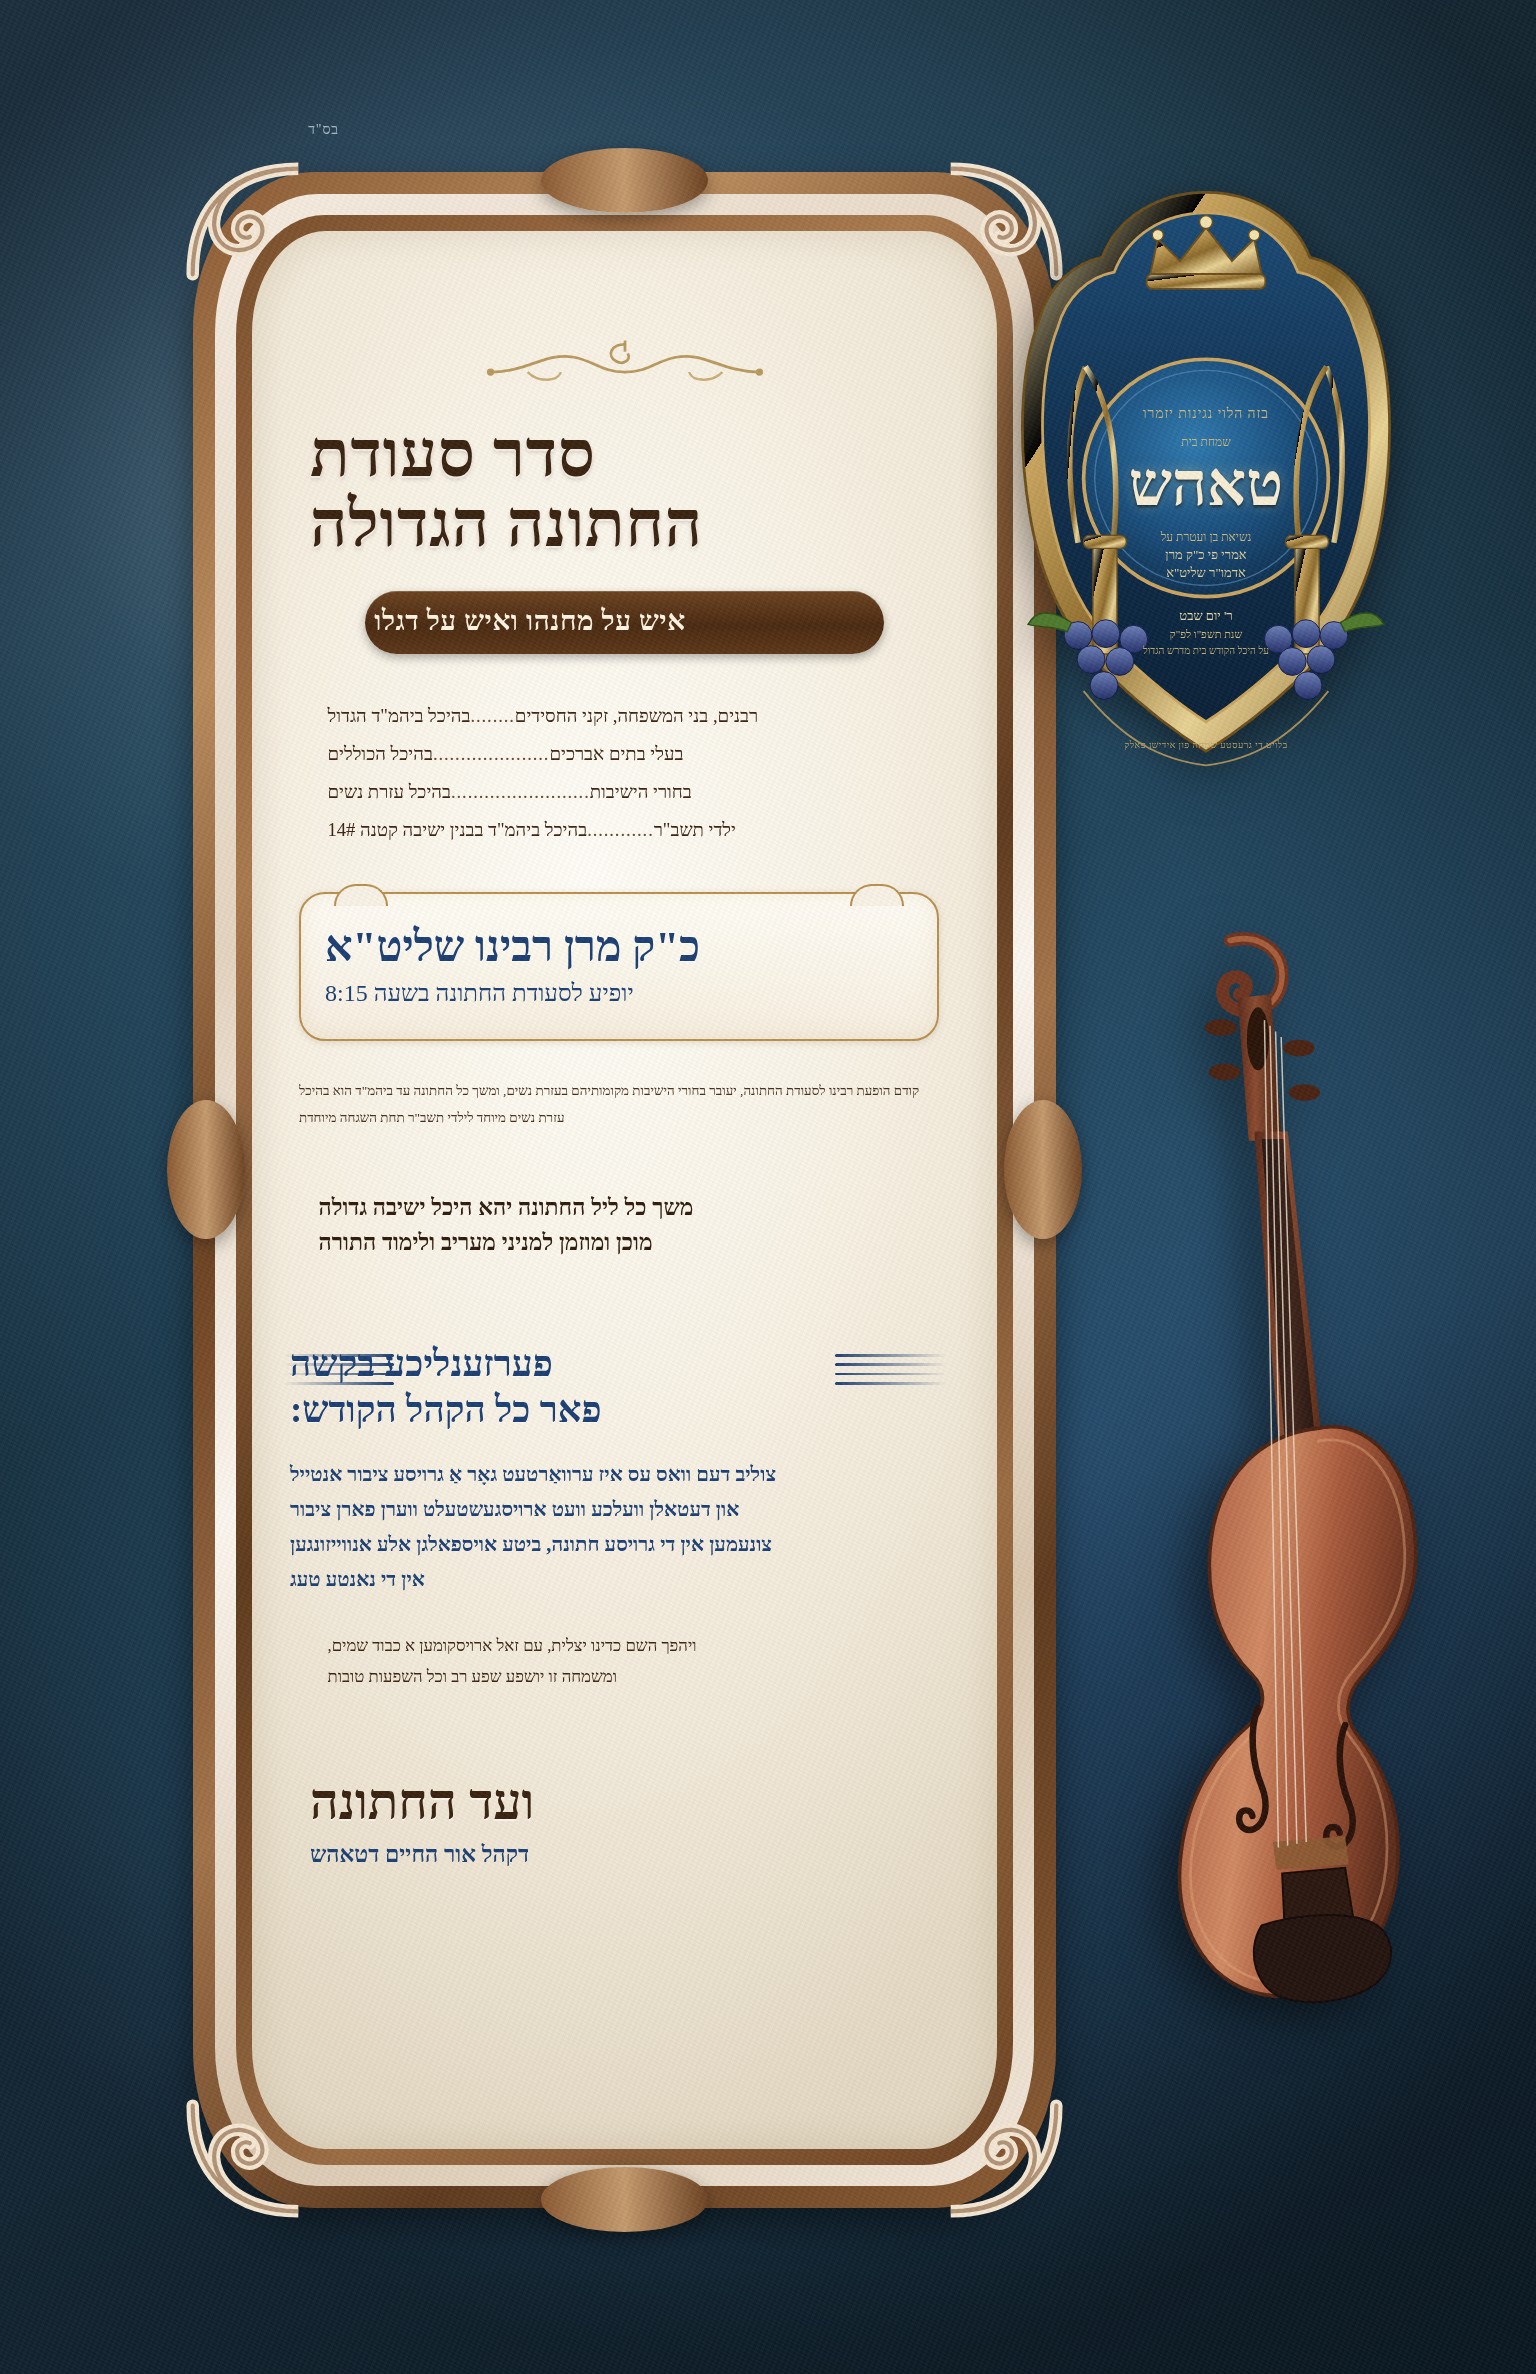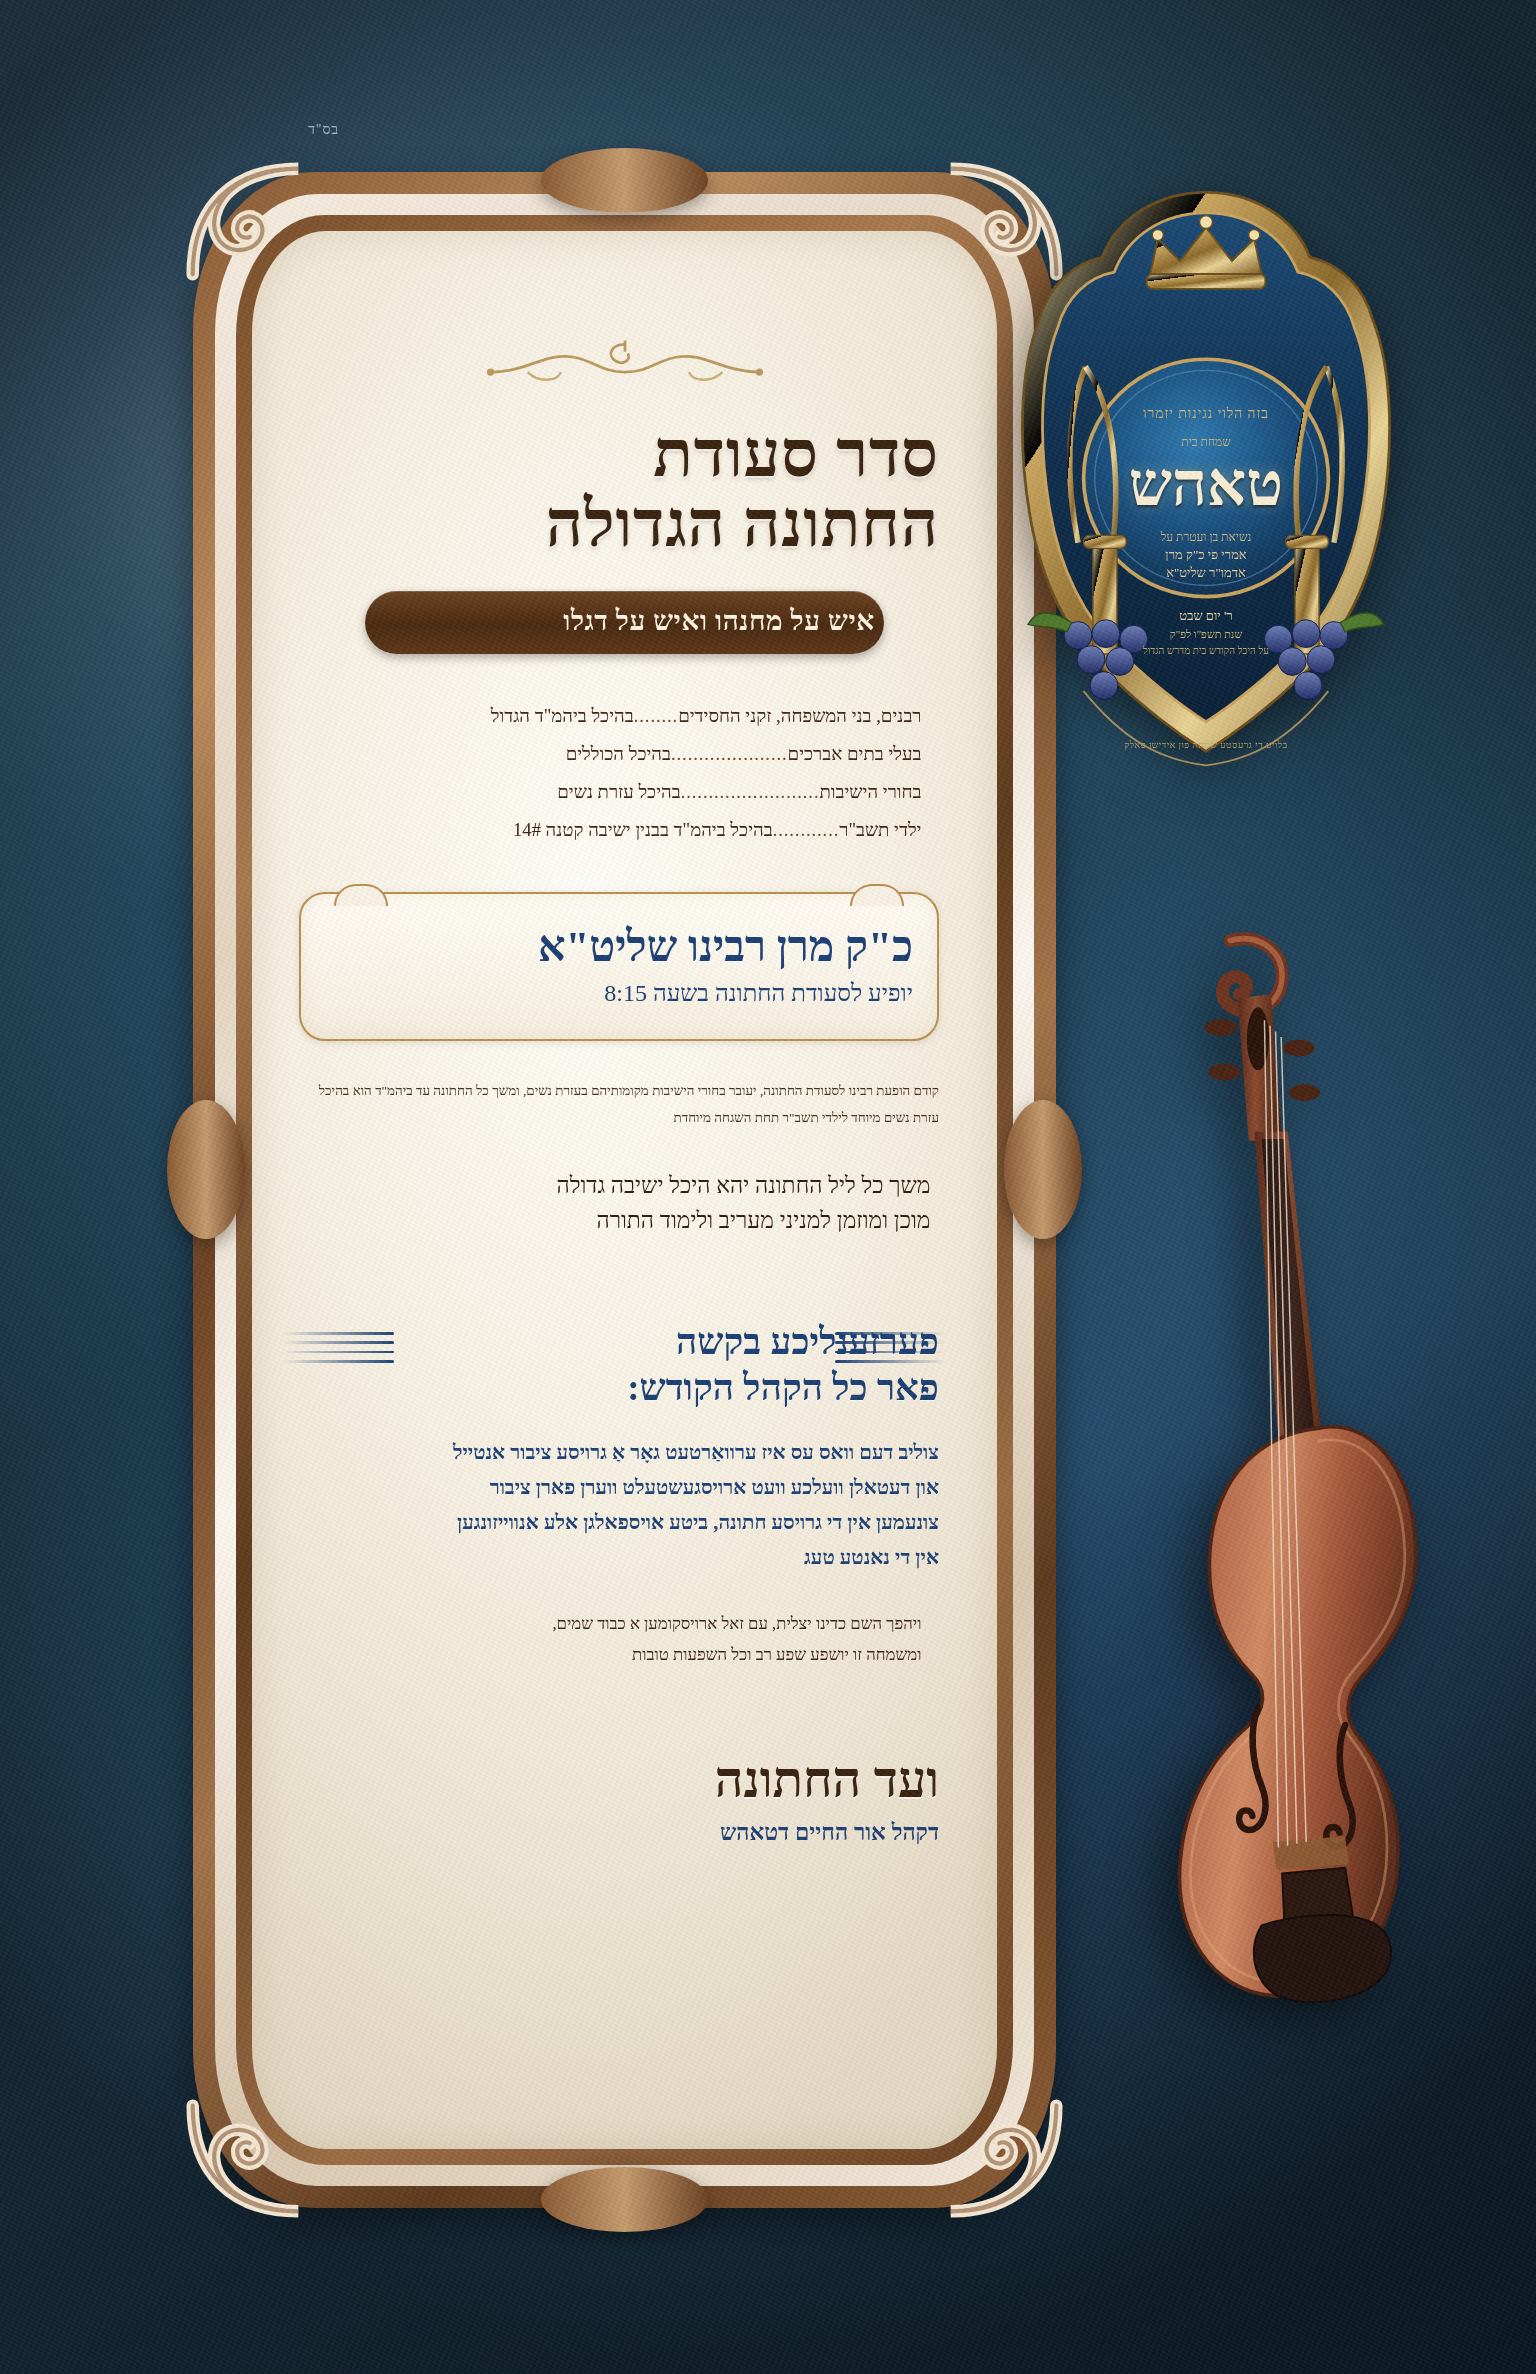--- a/index.html
+++ b/index.html
@@ -108,21 +108,21 @@
   .sb-l { left:-26px; top: 928px; }
   .sb-r { right:-26px; top: 928px; }
   .sb-top { width: 167px; height: 65px; left: 348px; top: -24px; }
   .sb-bot { width: 167px; height: 65px; left: 348px; bottom: -24px; }
 
   
   .content {
     position: absolute;
     inset: 0;
     padding: 89px 58px 84px;
-    text-align: right;
+    text-align: left;
     color: #3b2413;
   }
 
   .ornament { margin: 15px auto 28px; width: 306px; color: #b99a5e; }
   .ornament svg { width: 100%; display:block; }
 
   .title {
     font-size: 65px;
     line-height: 1.08;
     font-weight: 700;
@@ -183,26 +183,26 @@
 
   .smalltext {
     margin: 37px auto 0;
     width: 640px;
     font-size: 13.4px;
     line-height: 1.95;
     color: #46301c;
   }
 
   .midtext {
-    margin: 37px auto 0;
+    margin: 59px auto 0;
     width: 612px;
     font-size: 23px;
     line-height: 1.55;
     color: #2f1c0c;
-    font-weight: 400;
+    font-weight: 700;
   }
 
   .request-head {
     position: relative;
     margin: 80px auto 0;
     width: 649px;
     font-size: 37px;
     line-height: 1.25;
     font-weight: 700;
     color: #1c3f73;

